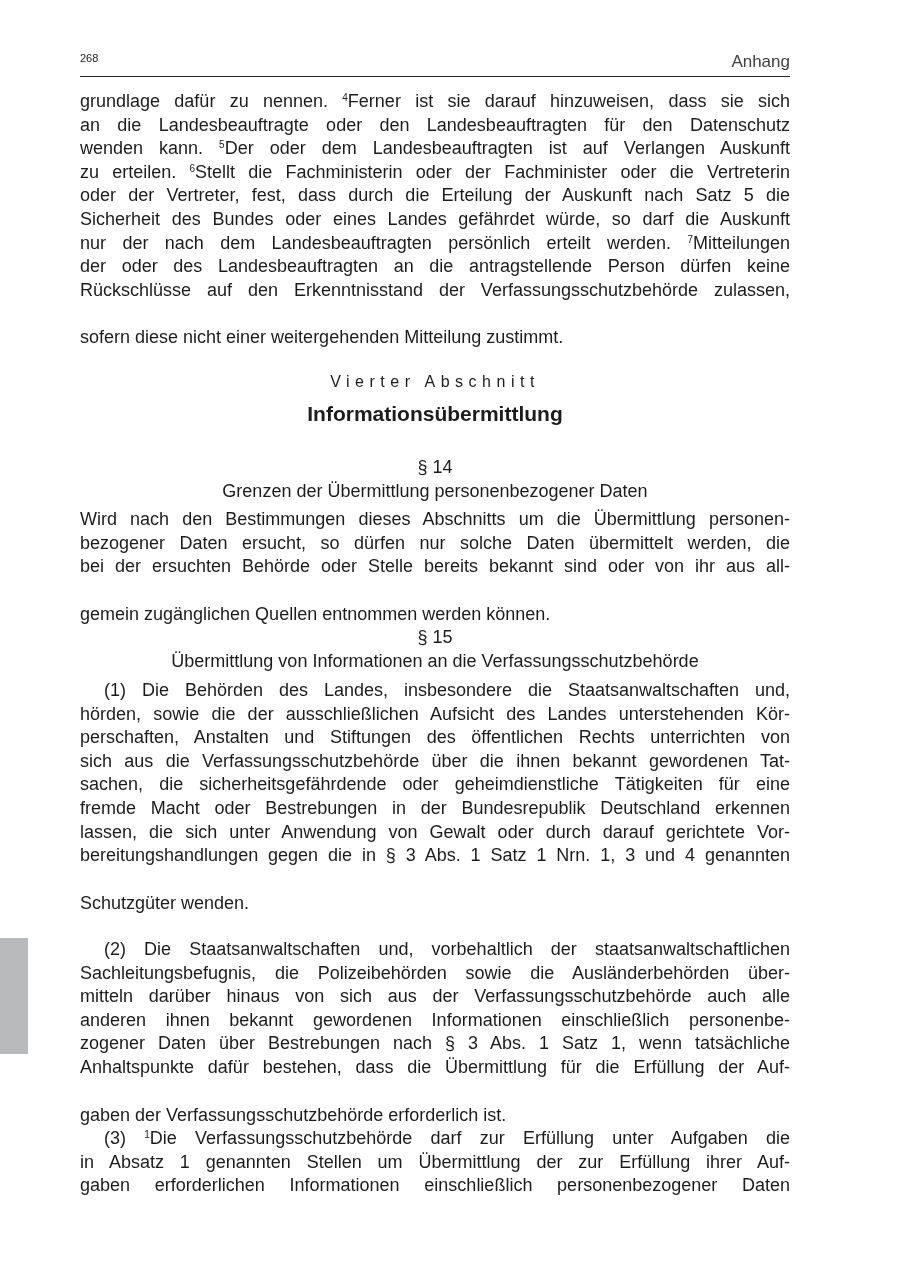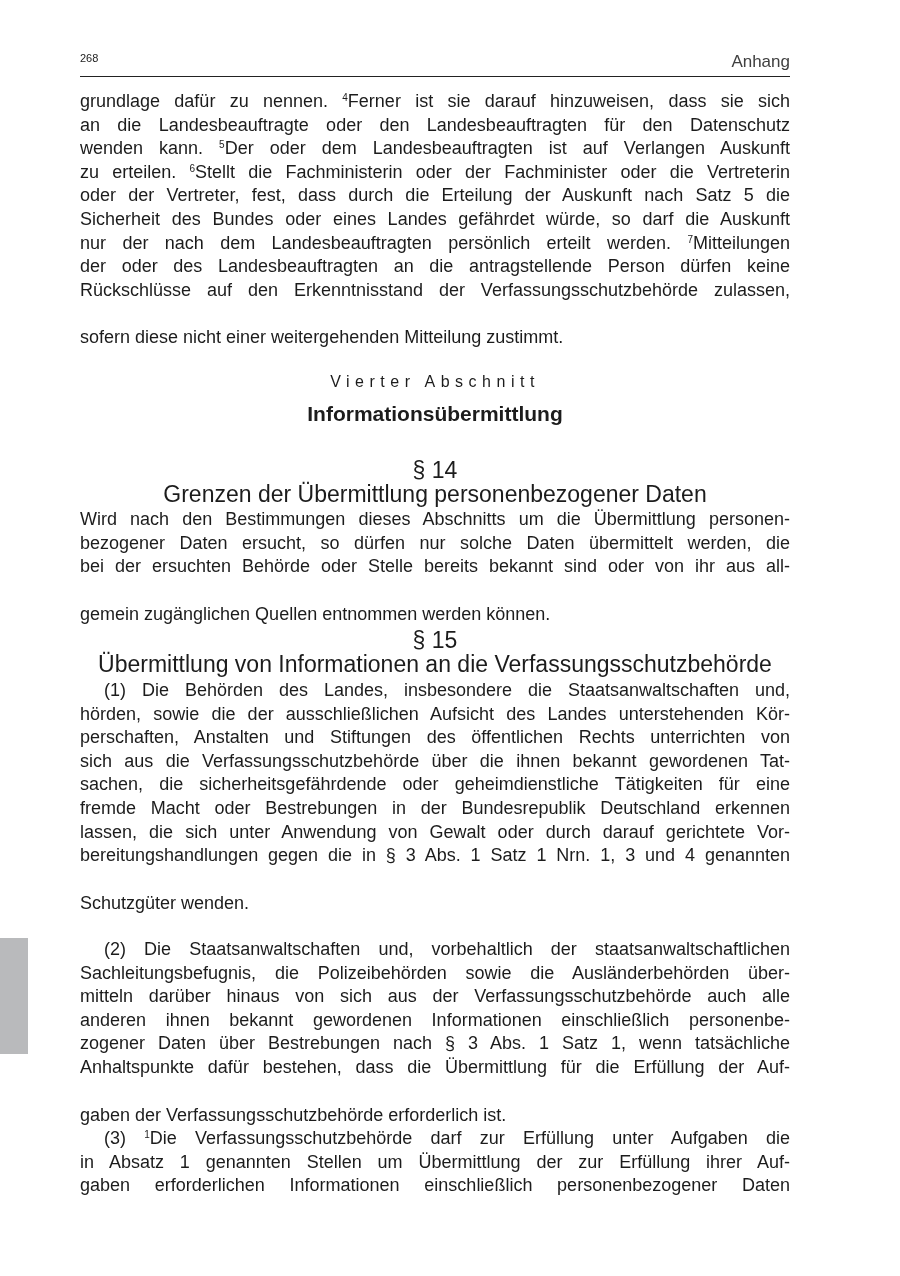--- a/index.html
+++ b/index.html
@@ -8,21 +8,21 @@
     font-family: "Liberation Sans", "DejaVu Sans", sans-serif; color: #1c1c1c;
   }
   .header { position: absolute; left: 80px; top: 52px; width: 710px; height: 24px; border-bottom: 1.6px solid #222; }
   .header .num { position: absolute; left: 0; top: 0; font-size: 11px; color: #222; }
   .header .sec { position: absolute; right: 0; top: 0; font-size: 17px; color: #404040; }
   .side-tab { position: absolute; left: 0; top: 938px; width: 28px; height: 116px; background: #b9babc; }
   .block { position: absolute; left: 80px; width: 710px; font-size: 18px; }
   .ln { display: block; height: 23.6px; line-height: 23.6px; text-align: justify; text-align-last: justify; white-space: nowrap; overflow: visible; }
   .ln.last { text-align-last: left; margin-top: 24px; }
   .ln.ind { text-indent: 24px; }
-  .center { text-align: center; font-size: 23px; }
+  .center { text-align: center; font-size: 18px; }
   sup { font-size: 10px; vertical-align: 6px; line-height: 0; }
   .spaced { letter-spacing: 5.5px; font-size: 16px; }
   .bold { font-weight: bold; font-size: 21px; }
 </style>
 </head>
 <body>
 
 <div class="header">
   <span class="num">268</span>
   <span class="sec">Anhang</span>

